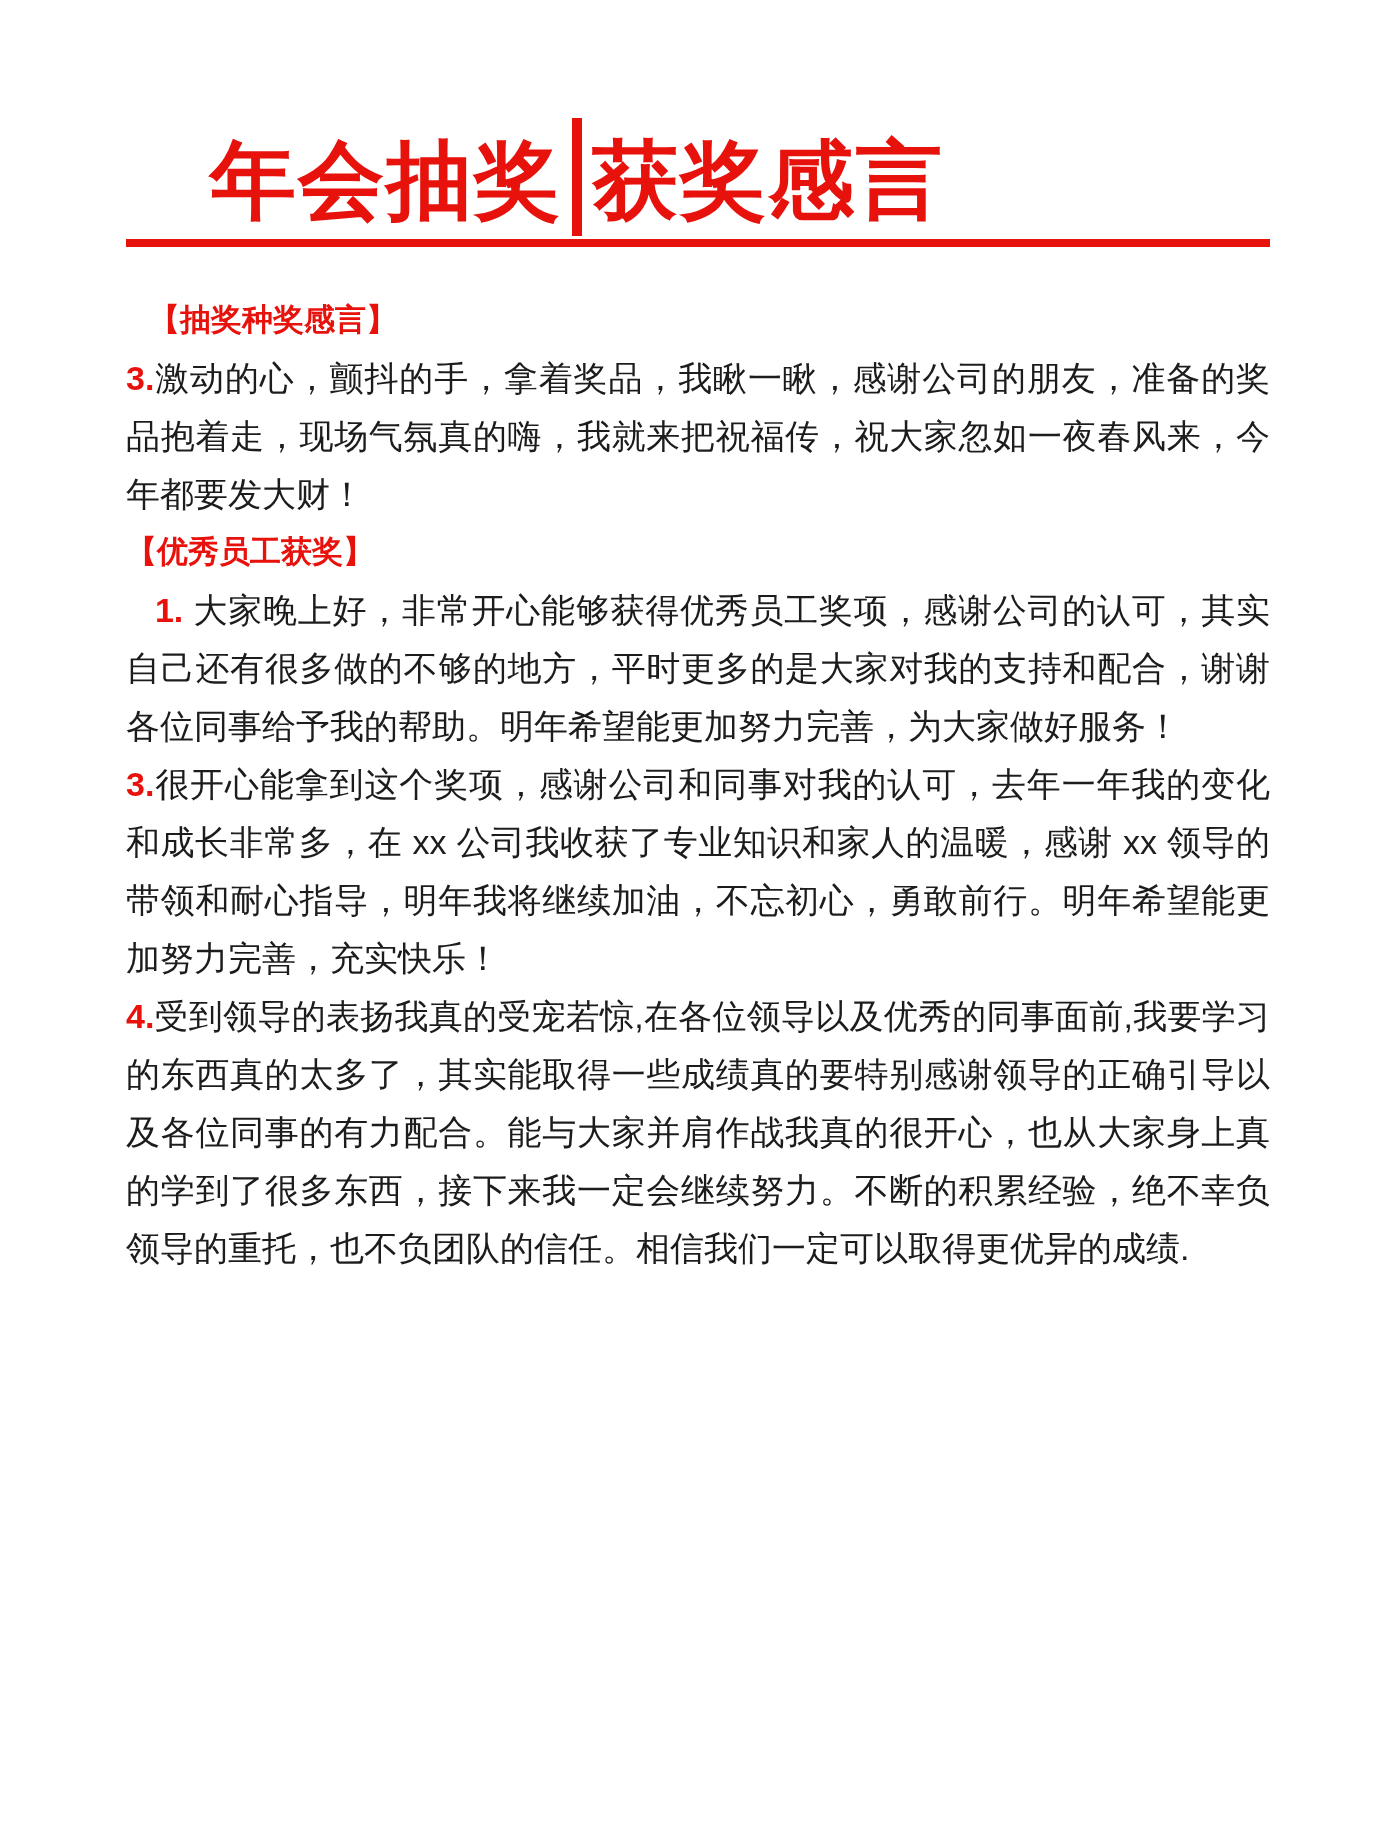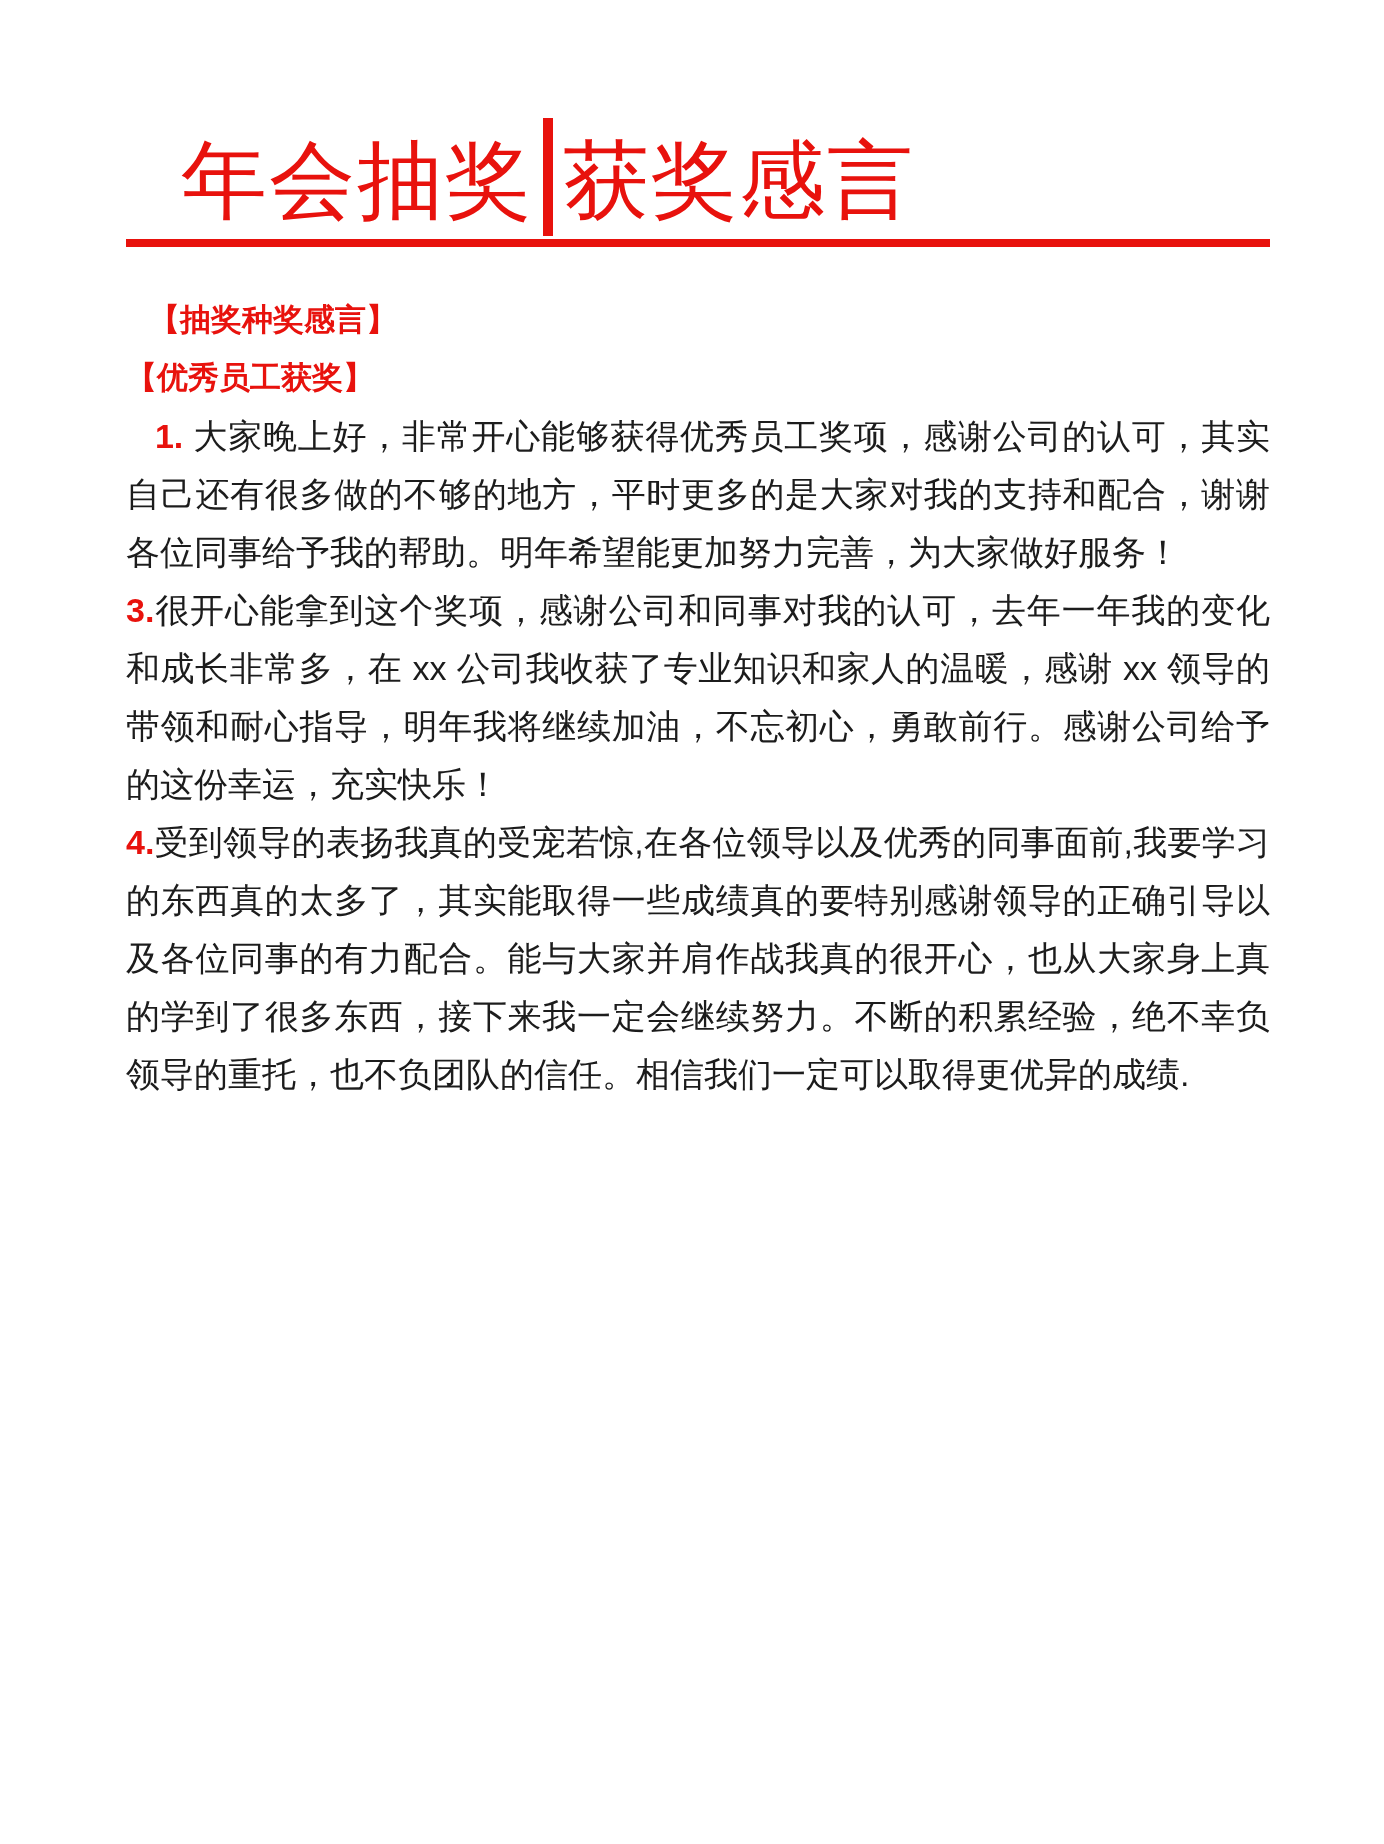--- a/index.html
+++ b/index.html
@@ -9,23 +9,23 @@
     color:var(--text-color,#1c1c1c);
     position:relative;
   }
   .page{
     box-sizing:border-box;
     width:1384px;height:1844px;
     padding:0 114px 0 126px;
   }
   
   .title{
-    margin:92px 0 0 55px;
+    margin:92px 0 0 84px;
     font-family:"Liberation Serif","DejaVu Serif",serif;
-    font-weight:400;
+    font-weight:700;
     font-size:86px;
     line-height:1.2;
     color:var(--accent,#e8120d);
     letter-spacing:2px;
     white-space:nowrap;
   }
   .title-sep{
     display:inline-block;
     width:10px;height:118px;
     background:var(--accent,#e8120d);
@@ -61,18 +61,19 @@
   }
 </style>
 </head>
 <body>
 
 <div class="page">
   <h1 class="title"><span>年会抽奖</span><span class="title-sep"></span><span>获奖感言</span></h1>
   <div class="title-rule"></div>
   <div id="content">
       <h2 class="section-heading">【抽奖种奖感言】</h2>
+      <p class="para"><span class="num">3.</span><span>激动的心，颤抖的手，拿着奖品，我瞅一瞅，感谢公司的朋友，准备的奖品抱着走，现场气氛真的嗨，我就来把祝福传，祝大家忽如一夜春风来，今年都要发大财！</span></p>
       <h2 class="section-heading">【优秀员工获奖】</h2>
       <p class="para indent"><span class="num">1.</span><span> 大家晚上好，非常开心能够获得优秀员工奖项，感谢公司的认可，其实自己还有很多做的不够的地方，平时更多的是大家对我的支持和配合，谢谢各位同事给予我的帮助。明年希望能更加努力完善，为大家做好服务！</span></p>
-      <p class="para"><span class="num">3.</span><span>很开心能拿到这个奖项，感谢公司和同事对我的认可，去年一年我的变化和成长非常多，在 xx 公司我收获了专业知识和家人的温暖，感谢 xx 领导的带领和耐心指导，明年我将继续加油，不忘初心，勇敢前行。感谢公司给予的这份幸运，充实快乐！</span></p>
+      <p class="para"><span class="num">3.</span><span>很开心能拿到这个奖项，感谢公司和同事对我的认可，去年一年我的变化和成长非常多，在 xx 公司我收获了专业知识和家人的温暖，感谢 xx 领导的带领和耐心指导，明年我将继续加油，不忘初心，勇敢前行。明年希望能更加努力完善，充实快乐！</span></p>
       <p class="para"><span class="num">4.</span><span>受到领导的表扬我真的受宠若惊,在各位领导以及优秀的同事面前,我要学习的东西真的太多了，其实能取得一些成绩真的要特别感谢领导的正确引导以及各位同事的有力配合。能与大家并肩作战我真的很开心，也从大家身上真的学到了很多东西，接下来我一定会继续努力。不断的积累经验，绝不幸负领导的重托，也不负团队的信任。相信我们一定可以取得更优异的成绩.</span></p>
     </div>
 </div>
 
 </body></html>

